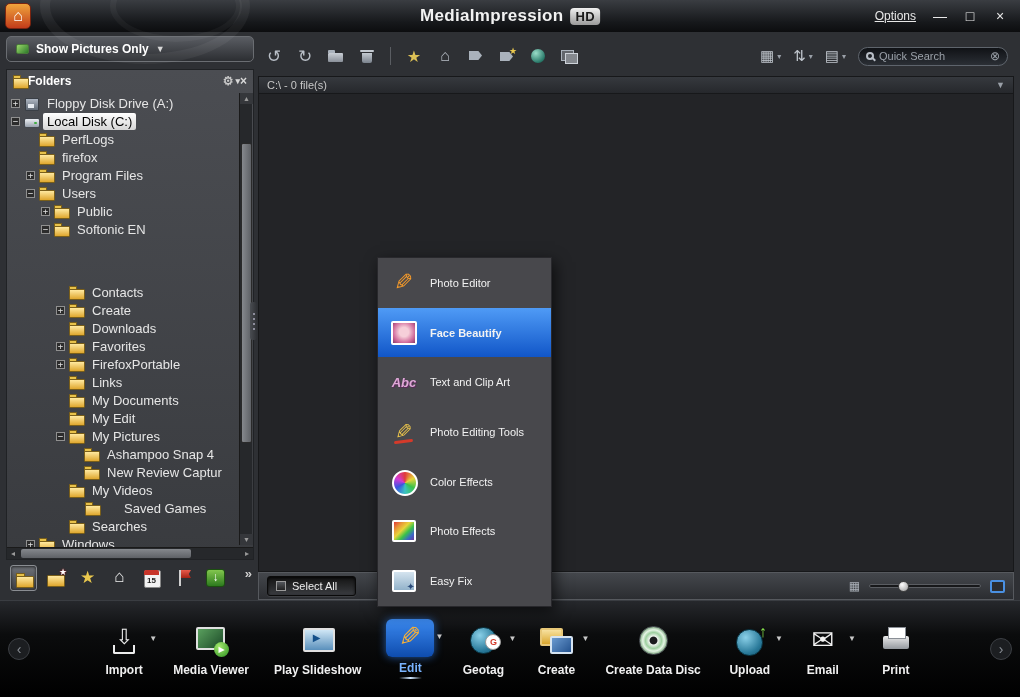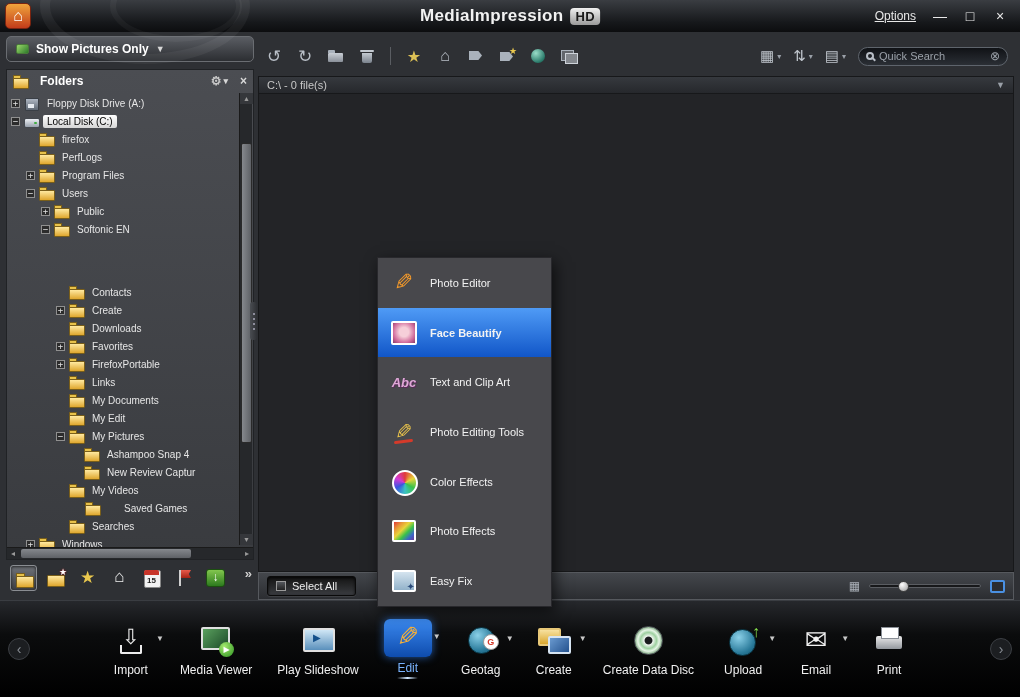--- a/index.html
+++ b/index.html
@@ -28,33 +28,33 @@
   
   .sidebar { position:absolute; left:6px; top:36px; width:248px; height:560px; display:flex; flex-direction:column; }
   .filter-dropdown { height:26px; flex:none; border-radius:5px; border:1px solid #6a6d72;
     background:linear-gradient(#5a5d63,#2c2e32); color:#fff; font-weight:bold; font-size:12px;
     display:flex; align-items:center; gap:7px; padding:0 9px; margin-bottom:7px; }
   .filter-media-icon { width:13px; height:10px; border:1px solid #4a7a3a; border-radius:2px;
     background:linear-gradient(135deg,#9ad86a,#2d7a2a); flex:none; }
   .caret-down { font-size:9px; color:#d8d8d8; }
   .folders-panel { flex:1; background:linear-gradient(#4b4d52,#393b3f); border:1px solid #202225;
     display:flex; flex-direction:column; position:relative; overflow:hidden; }
-  .folders-header { height:22px; flex:none; display:flex; align-items:center; gap:12px; padding:0 6px;
+  .folders-header { height:22px; flex:none; display:flex; align-items:center; gap:0; padding:0 6px;
     color:#fff; font-size:12px; font-weight:bold; }
   .header-spacer { flex:1; }
   .gear-btn { color:#c8c8c8; font-size:12px; display:flex; align-items:center; gap:2px; }
   .panel-close { color:#d8d8d8; font-size:12px; }
   .tree { flex:1; overflow:hidden; padding:2px 16px 0 2px; position:relative; }
   .tree-row { display:flex; align-items:center; gap:4px; height:18px; white-space:nowrap; }
   .toggle { width:9px; height:9px; flex:none; border:1px solid #909090; background:#2c2c2c;
     color:#e0e0e0; font-size:9px; line-height:7px; text-align:center;
     font-family:"DejaVu Sans Mono",monospace; }
   .toggle.hid { visibility:hidden; }
   .ticon { width:15px; height:13px; flex:none; position:relative; }
-  .tlabel { color:#e6e6e6; font-size:10px; padding:1px 4px; }
+  .tlabel { color:#e6e6e6; font-size:13px; padding:1px 4px; }
   .tlabel.sel { background:linear-gradient(#ffffff,#d6d6d6); color:#000; border-radius:2px; }
 
   .folder-icon::before { content:""; position:absolute; left:0; top:0; width:6px; height:4px;
     background:#e8c24a; border:1px solid #7a5f1a; border-bottom:none; border-radius:1px 1px 0 0; }
   .folder-icon::after { content:""; position:absolute; left:0; top:3px; width:14px; height:9px;
     background:linear-gradient(#ffe9a0,#dfa72e); border:1px solid #7a5f1a; border-radius:1px; }
   .floppy-drive-icon::after { content:""; position:absolute; left:1px; top:1px; width:12px; height:11px;
     background:linear-gradient(#aeb6c2,#5f6874); border:1px solid #3a3f46; border-radius:1px; }
   .floppy-drive-icon::before { content:""; position:absolute; left:4px; top:7px; width:6px; height:4px;
     background:#e8ecf2; z-index:1; }
@@ -216,21 +216,21 @@
     display:flex; align-items:center; justify-content:center; gap:25px; }
   .nav-arrow { position:absolute; top:50%; transform:translateY(-50%); width:22px; height:22px;
     border-radius:50%; background:#1c1e21; border:1px solid #3c3f44; color:#8a8f96; font-size:14px;
     display:flex; align-items:center; justify-content:center; }
   .nav-arrow.left { left:8px; } .nav-arrow.right { right:8px; }
   .bt-item { display:flex; flex-direction:column; align-items:center; }
   .bt-iconwrap { position:relative; padding:2px 5px; border-radius:6px; }
   .bt-item.active .bt-iconwrap { background:linear-gradient(#3c8af0,#0e4cae); box-shadow:0 0 8px rgba(42,111,208,.8); }
   .bt-icon { position:relative; width:38px; height:34px; }
   .bt-dd { position:absolute; right:-9px; top:13px; font-size:8px; color:#c8c8c8; }
-  .bt-label { margin-top:4px; font-size:12px; font-weight:normal; color:#f0f0f0; white-space:nowrap; }
+  .bt-label { margin-top:4px; font-size:12px; font-weight:bold; color:#f0f0f0; white-space:nowrap; }
   .bt-item.active .bt-label { color:#7ab4ff; }
   .bt-item.active .bt-label::after { content:""; display:block; height:2px; margin-top:2px; border-radius:2px;
     background:linear-gradient(90deg,rgba(200,225,255,0),#cfe6ff,rgba(200,225,255,0)); }
 
   .import-icon::before { content:"⇩"; position:absolute; left:50%; top:42%; transform:translate(-50%,-50%);
     font-size:21px; color:#ececec; }
   .import-icon::after { content:""; position:absolute; left:8px; right:8px; bottom:3px; height:7px;
     border:2px solid #ececec; border-top:none; border-radius:0 0 2px 2px; }
   .media-viewer-icon::before { content:""; position:absolute; left:4px; top:4px; width:25px; height:19px;
     border:2px solid #e0e0e0; border-radius:2px; background:linear-gradient(135deg,#5aa05e,#1c4a28); }
@@ -311,26 +311,26 @@
             <span class="tlabel">Floppy Disk Drive (A:)</span>
           </div>
           <div class="tree-row" style="padding-left: 2px;">
             <span class="toggle">−</span>
             <span class="ticon hard-drive-icon"></span>
             <span class="tlabel sel">Local Disk (C:)</span>
           </div>
           <div class="tree-row" style="padding-left: 17px;">
             <span class="toggle hid"></span>
             <span class="ticon folder-icon"></span>
+            <span class="tlabel">PerfLogs</span>
+          </div>
+          <div class="tree-row" style="padding-left: 17px;">
+            <span class="toggle hid"></span>
+            <span class="ticon folder-icon"></span>
             <span class="tlabel">firefox</span>
-          </div>
-          <div class="tree-row" style="padding-left: 17px;">
-            <span class="toggle hid"></span>
-            <span class="ticon folder-icon"></span>
-            <span class="tlabel">PerfLogs</span>
           </div>
           <div class="tree-row" style="padding-left: 17px;">
             <span class="toggle">+</span>
             <span class="ticon folder-icon"></span>
             <span class="tlabel">Program Files</span>
           </div>
           <div class="tree-row" style="padding-left: 17px;">
             <span class="toggle">−</span>
             <span class="ticon folder-icon"></span>
             <span class="tlabel">Users</span>

